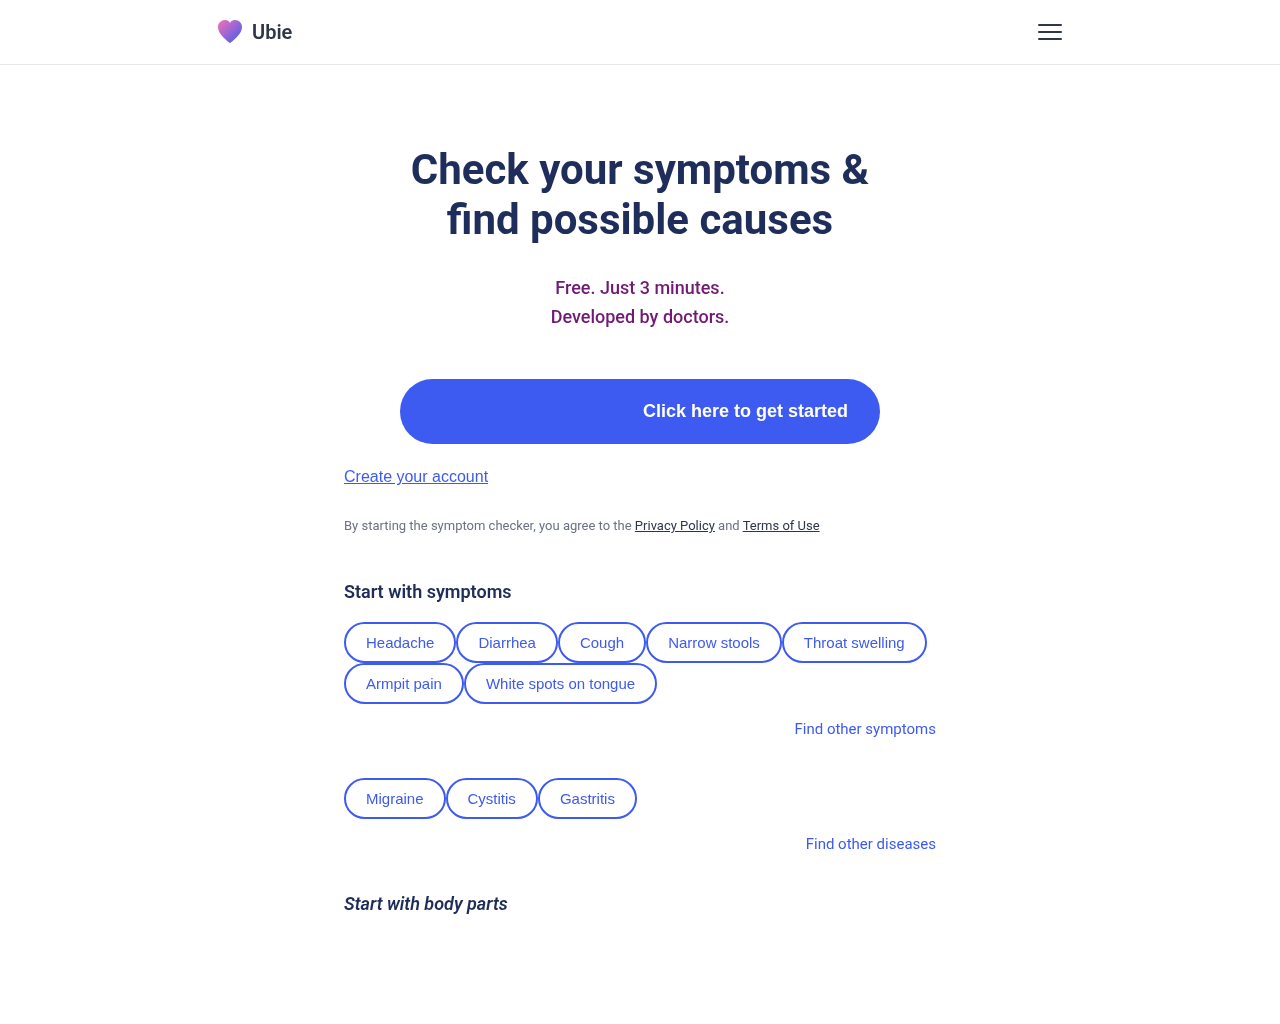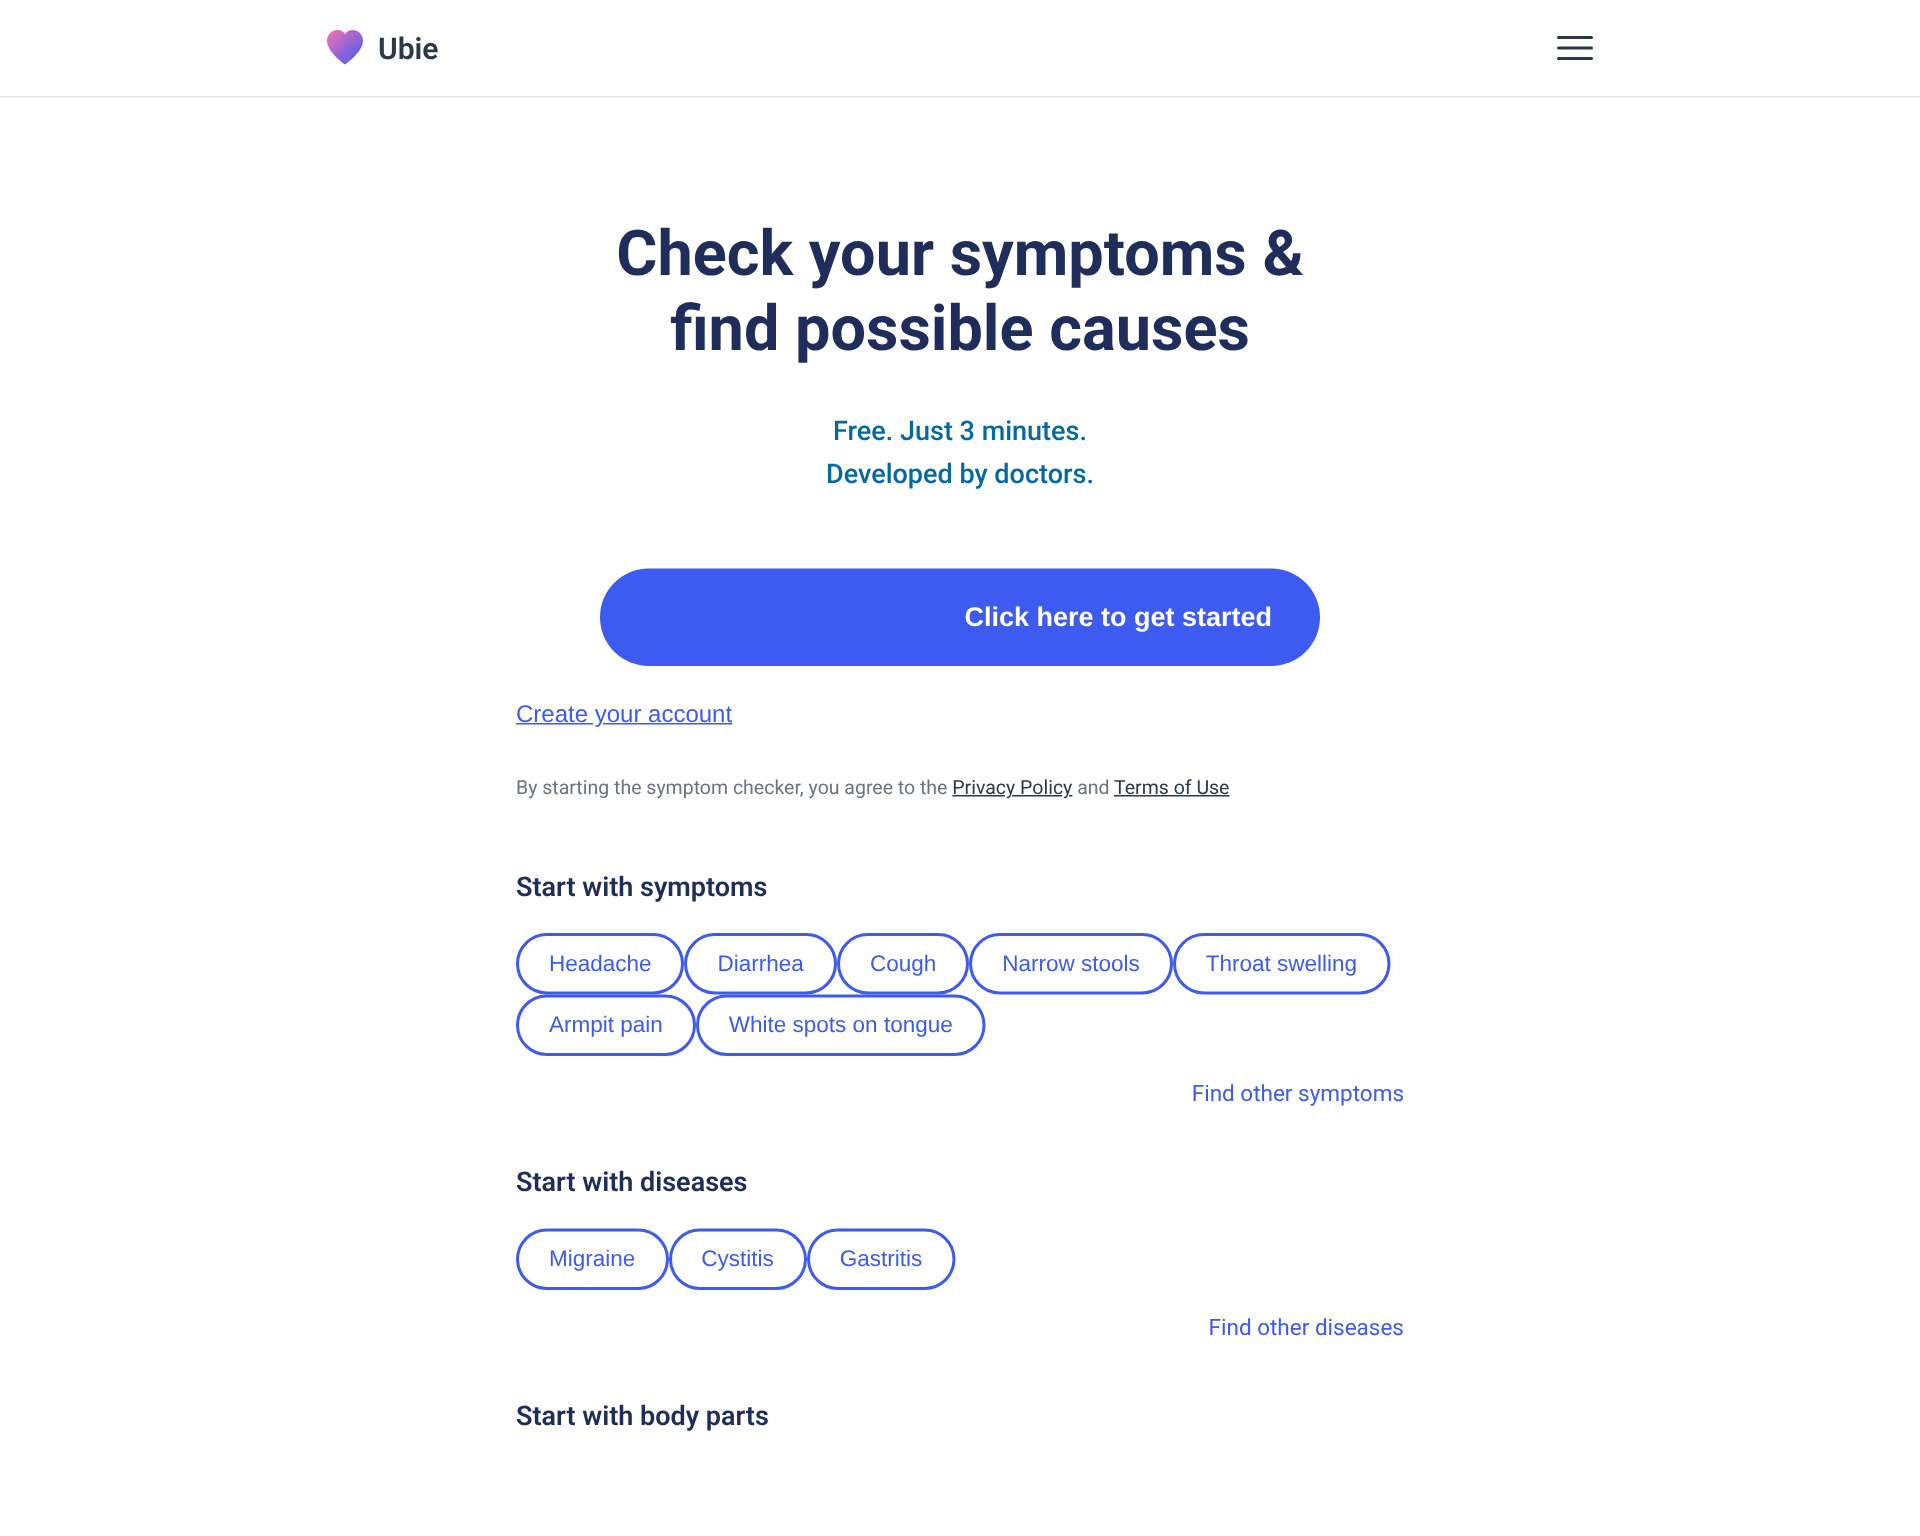--- a/index.html
+++ b/index.html
@@ -71,21 +71,21 @@
     .hero-title {
       font-size: 42px;
       font-weight: 700;
       color: #1e2d5a;
       line-height: 1.2;
       margin-bottom: 28px;
     }
 
     .hero-subtitle {
       font-size: 18px;
-      color: #0369a1;
+      color: #701a75;
       font-weight: 500;
       line-height: 1.6;
       margin-bottom: 48px;
     }
 
     .cta-button {
       display: block;
       width: 100%;
       max-width: 480px;
       margin: 0 auto 24px;
@@ -166,20 +166,21 @@
       text-decoration: none;
       cursor: pointer;
     }
 
     .start-body-parts {
       font-size: 18px;
       font-weight: 600;
       color: #1e2d5a;
       text-align: left;
       margin-top: 8px;
+      font-style: italic;
     }
   </style>
 </head>
 <body>
 
 <header class="header">
   <div class="logo-container">
 
     <svg class="logo-icon" viewBox="0 0 32 32" xmlns="http://www.w3.org/2000/svg">
       <defs>
@@ -229,21 +230,20 @@
       <button class="tag-pill">Throat swelling</button>
       <button class="tag-pill">Armpit pain</button>
       <button class="tag-pill">White spots on tongue</button>
     </div>
     <div class="find-link">
       <a href="#">Find other symptoms</a>
     </div>
   </section>
 
   <section class="section">
-    <h2 class="section-title">Start with diseases</h2>
     <div class="tags-container">
       <button class="tag-pill">Migraine</button>
       <button class="tag-pill">Cystitis</button>
       <button class="tag-pill">Gastritis</button>
     </div>
     <div class="find-link">
       <a href="#">Find other diseases</a>
     </div>
   </section>
 

